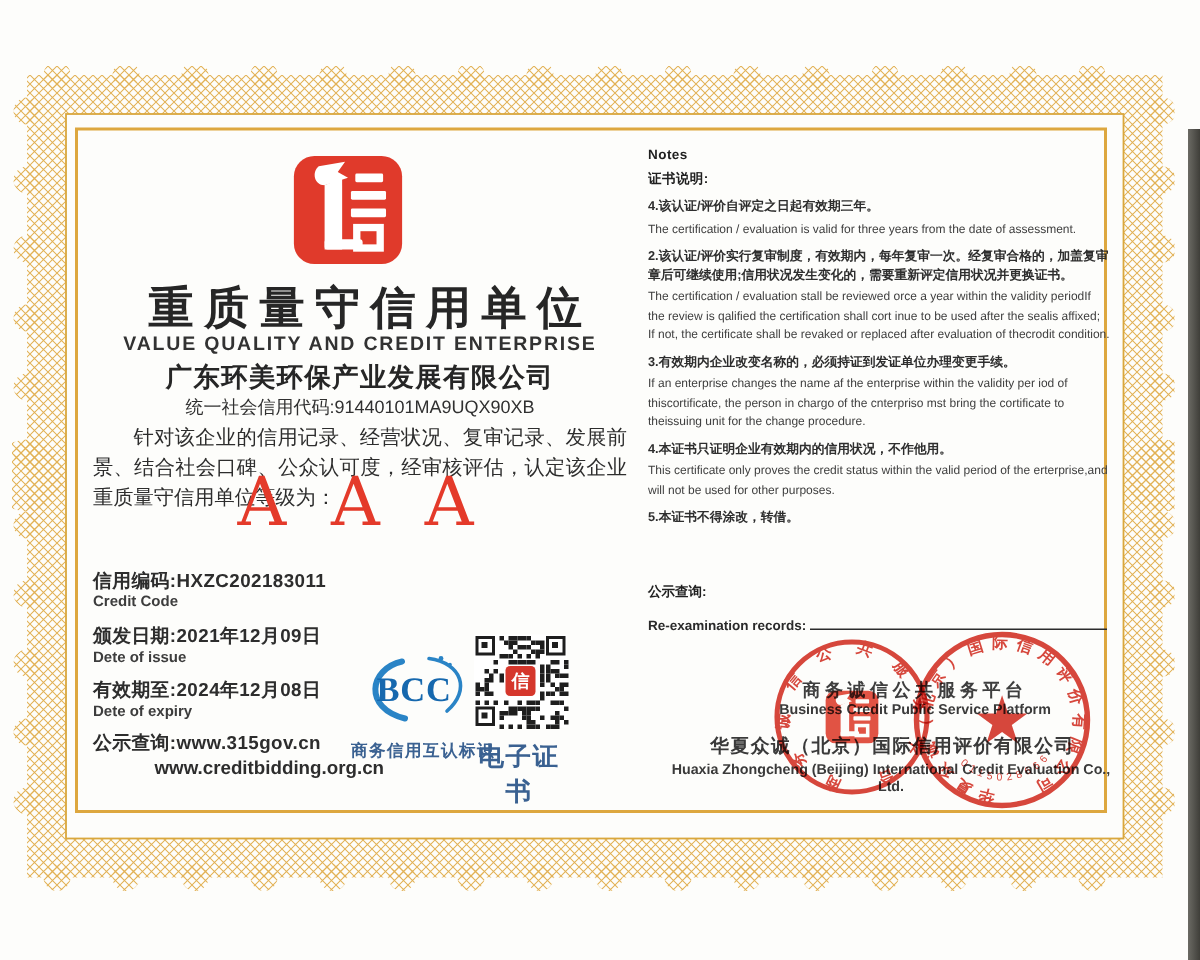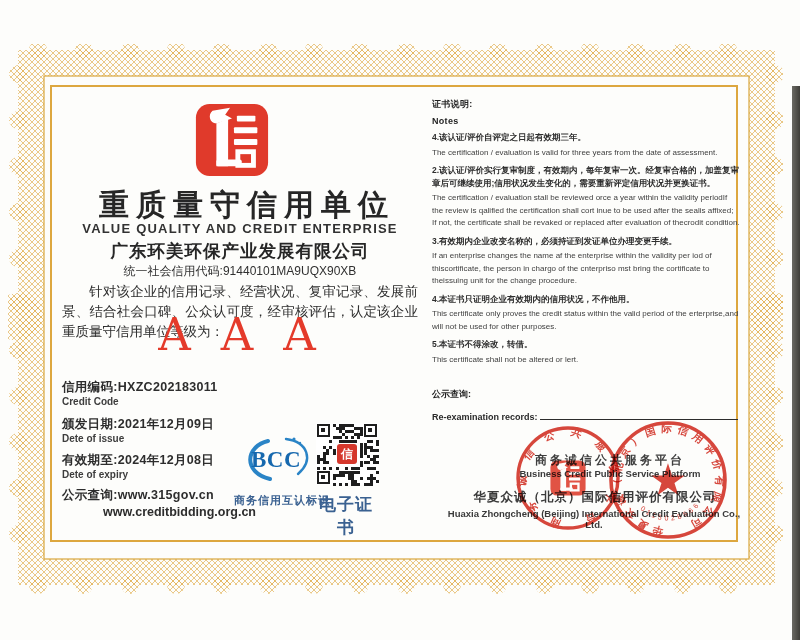--- a/index.html
+++ b/index.html
@@ -303,32 +303,31 @@
       <i style="left:53.7px;top:59.9px"></i>
     </div>
   <div class="finder" id="f1"></div>
   <div class="finder" id="f2"></div>
   <div class="finder" id="f3"></div>
   <div id="qr-badge">信</div>
 </div>
 <div id="qr-label" class="abs">电子证书</div>
 
 <div id="notes" class="abs">
+  <div class="h">Notes</div>
   <div class="h">证书说明:</div>
-  <div class="h">Notes</div>
   <div class="cn">4.该认证/评价自评定之日起有效期三年。</div>
   <div class="en">The certification / evaluation is valid for three years from the date of assessment.</div>
   <div class="cn">2.该认证/评价实行复审制度，有效期内，每年复审一次。经复审合格的，加盖复审章后可继续使用;信用状况发生变化的，需要重新评定信用状况并更换证书。</div>
   <div class="en">The certification / evaluation stall be reviewed orce a year within the validity periodIf the review is qalified the certification shall cort inue to be used after the sealis affixed; If not, the certificate shall be revaked or replaced after evaluation of thecrodit condition.</div>
   <div class="cn">3.有效期内企业改变名称的，必须持证到发证单位办理变更手续。</div>
   <div class="en">If an enterprise changes the name af the enterprise within the validity per iod of thiscortificate, the person in chargo of the cnterpriso mst bring the cortificate to theissuing unit for the change procedure.</div>
   <div class="cn">4.本证书只证明企业有效期内的信用状况，不作他用。</div>
   <div class="en">This certificate only proves the credit status within the valid period of the erterprise,and will not be used for other purposes.</div>
   <div class="cn">5.本证书不得涂改，转借。</div>
-  <div class="en">This certificate shall not be altered or lert.</div>
 </div>
 
 <div id="reexam" class="abs">
   <div class="h">公示查询:</div>
   <div class="row">
     <span>Re-examination records:</span>
     <span class="uline"></span>
   </div>
 </div>
 

